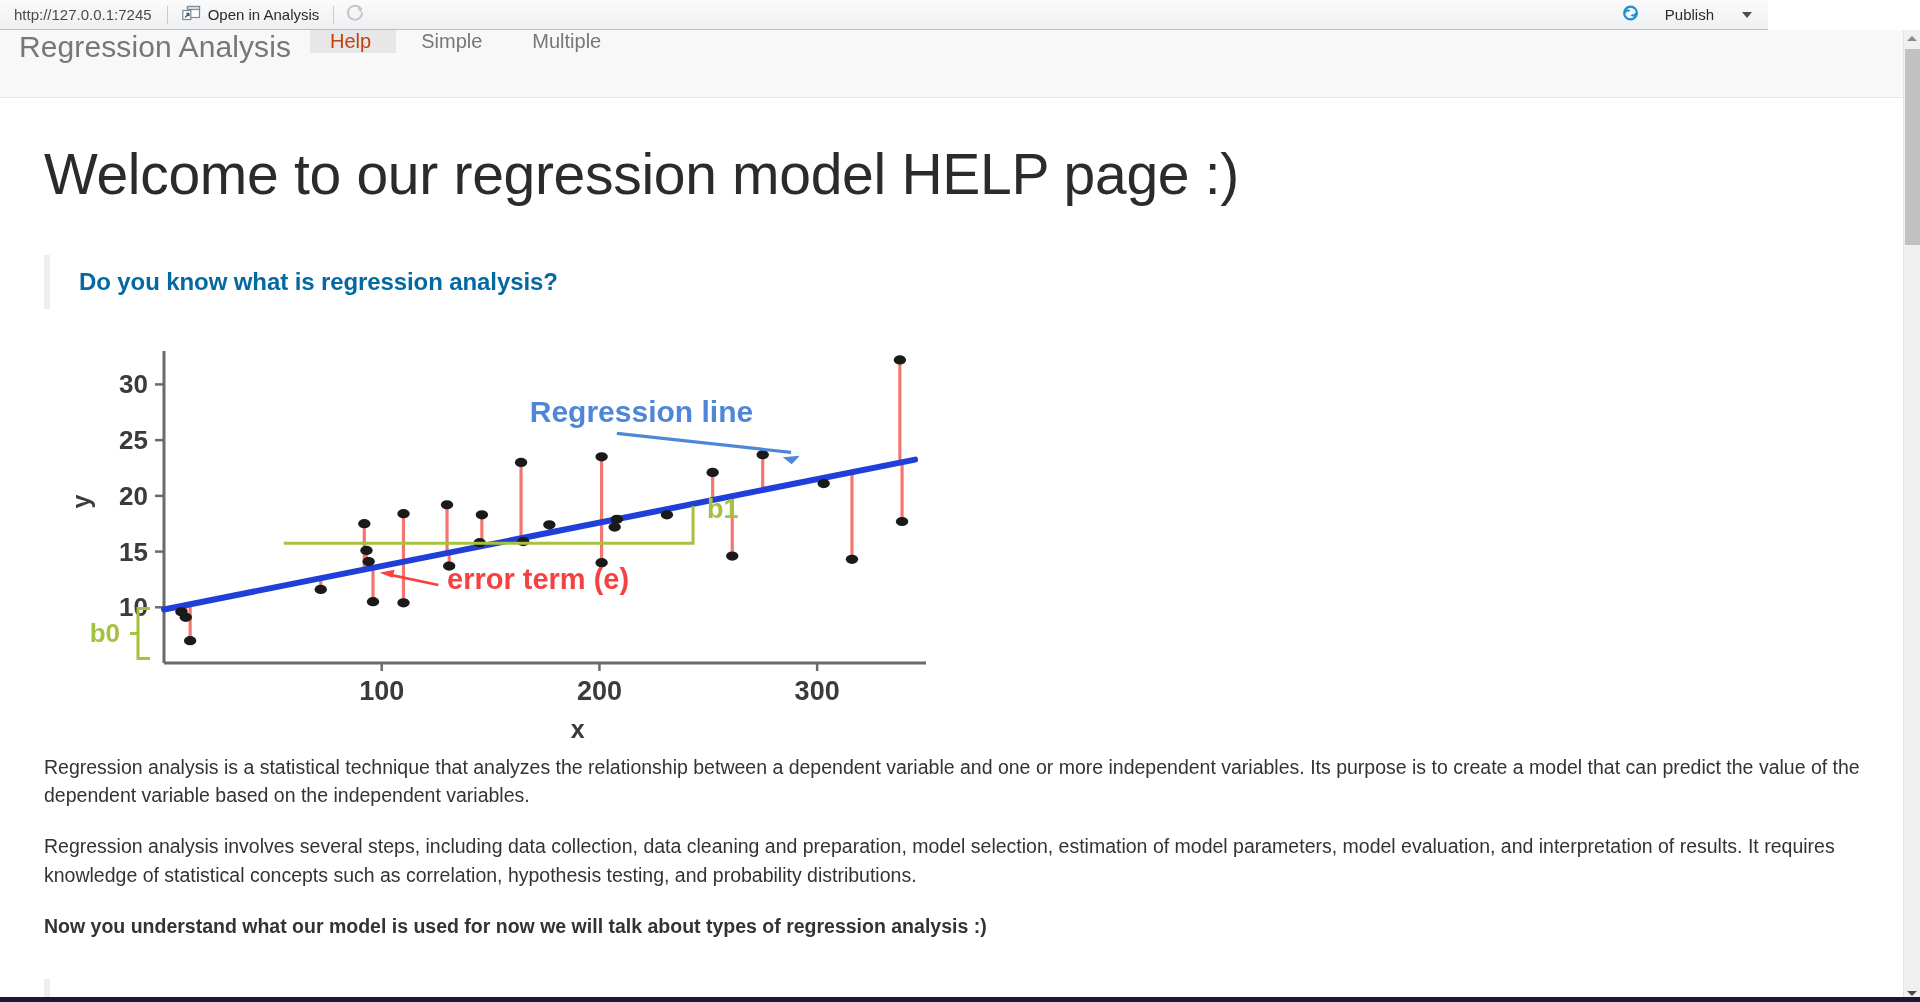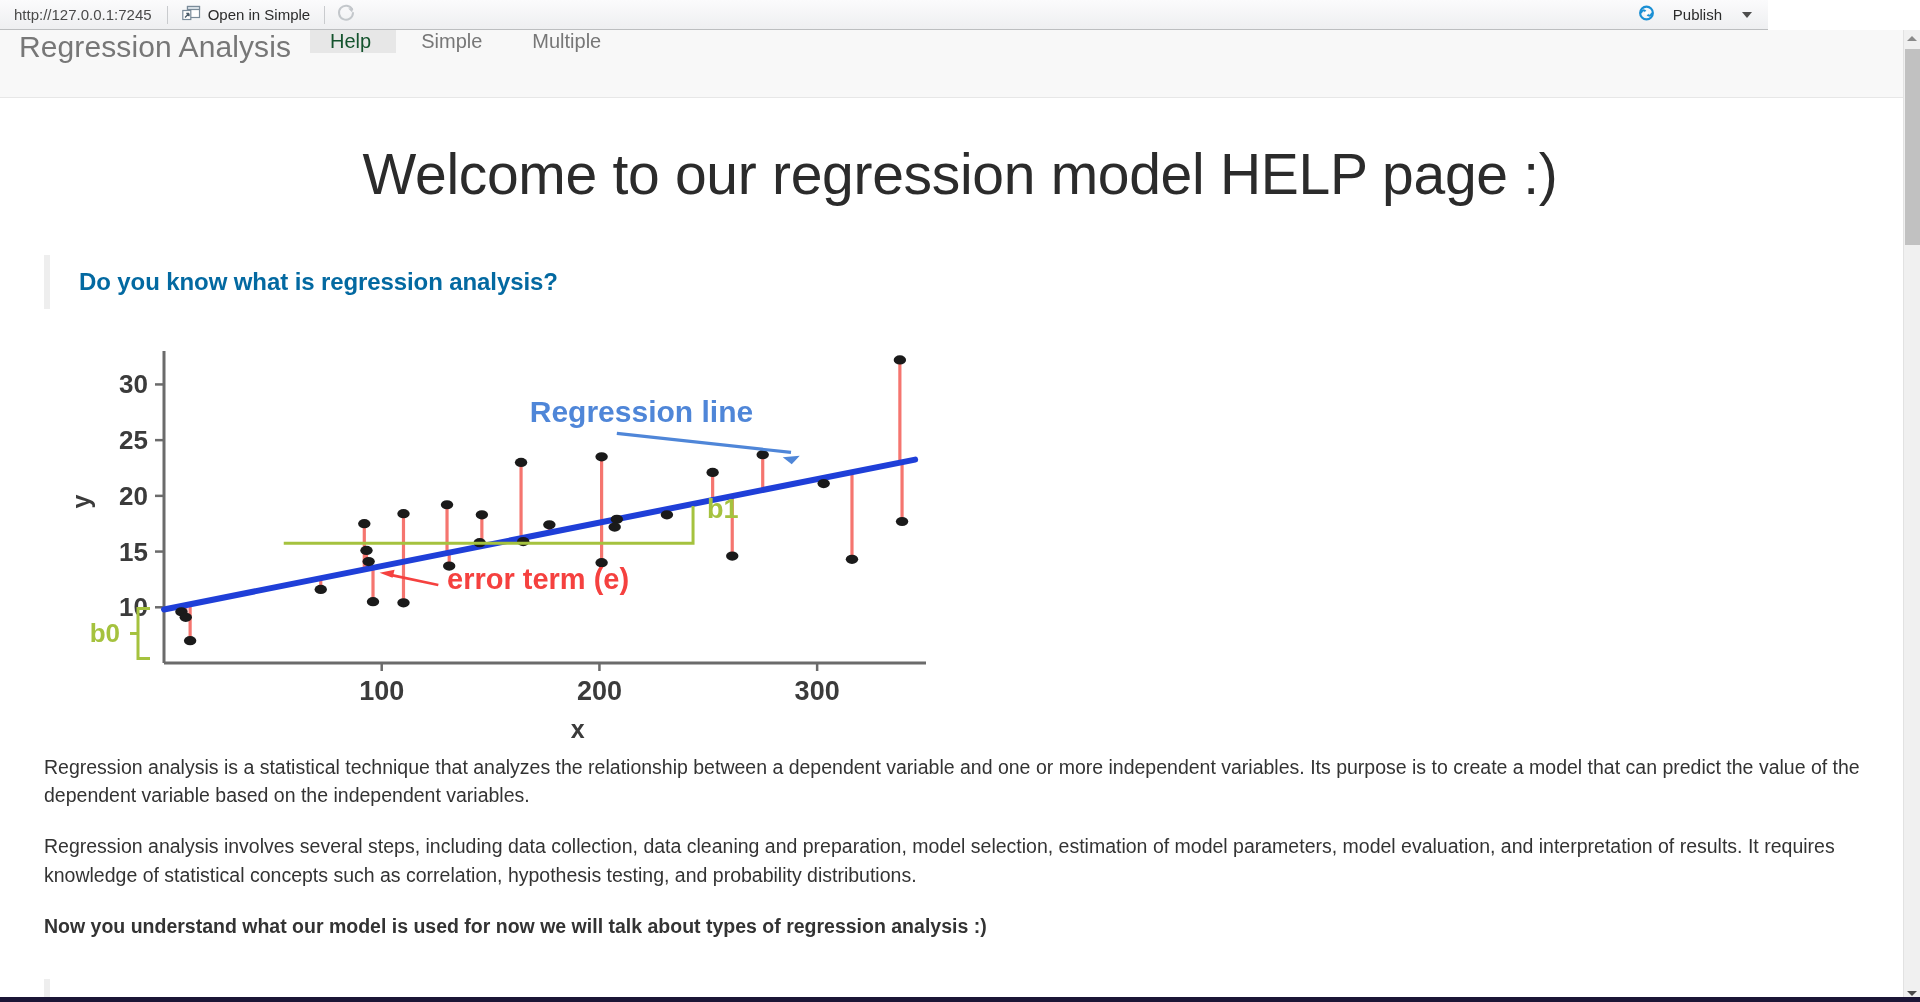--- a/index.html
+++ b/index.html
@@ -37,21 +37,21 @@
     font-size: 15px; color: #2b2b2b;
     white-space: nowrap;
     cursor: default;
   }
   .vt-refresh {
     display: flex; align-items: center; justify-content: center;
     width: 38px; height: 28px;
   }
   .vt-spacer { flex: 1 1 auto; }
   .vt-publish {
-    display: flex; align-items: center; gap: 16px;
+    display: flex; align-items: center; gap: 24px;
     padding: 0 10px 0 8px; height: 28px;
     font-size: 15px; color: #2b2b2b;
     margin-right: 6px;
     white-space: nowrap;
   }
   .caret-down {
     width: 0; height: 0;
     border-left: 5px solid transparent;
     border-right: 5px solid transparent;
     border-top: 6px solid #4d4d4d;
@@ -87,32 +87,32 @@
   .nav-tab {
     display: flex; align-items: center;
     padding: 0 25px;
     font-size: 20px;
     color: #777777;
     white-space: nowrap;
     cursor: pointer;
   }
   .nav-tab.active {
     background: #e7e7e7;
-    color: #14532d;
+    color: #c2410c;
     padding-left: 20px;
   }
 
   
   .content {
     position: relative;
     padding: 0 44px 0 44px;
     width: 1920px;
   }
   .page-title {
-    text-align: center;
+    text-align: left;
     font-size: 57px;
     font-weight: 400;
     color: #2b2b2b;
     margin: 44px 0 0 0;
     line-height: 1.15;
     letter-spacing: -0.3px;
   }
   .blockquote {
     margin: 47px 0 0 0;
     padding: 13px 0 13px 29px;
@@ -199,21 +199,21 @@
   <div class="vt-sep"></div>
   <div class="vt-btn">
     <span>
       <svg width="19" height="17" viewBox="0 0 19 17">
         <rect x="5.5" y="1.5" width="12" height="11" fill="#ffffff" stroke="#7a8b99" stroke-width="1.2"></rect>
         <rect x="5.5" y="1.5" width="12" height="3" fill="#dfe7ee" stroke="#7a8b99" stroke-width="1.2"></rect>
         <rect x="0.8" y="5.5" width="8" height="9" fill="#ffffff" stroke="#7a8b99" stroke-width="1.2"></rect>
         <path d="M3 12.5 L7 8.5 M7 8.5 L4.3 8.5 M7 8.5 L7 11.2" stroke="#4a5a68" stroke-width="1.3" fill="none"></path>
       </svg>
     </span>
-    <span>Open in Simple</span>
+    <span>Open in Analysis</span>
   </div>
   <div class="vt-sep"></div>
   <div class="vt-refresh">
     <span>
       <svg width="20" height="20" viewBox="0 0 20 20">
         <path d="M16.2 6.4 A7 7 0 1 0 17 10" stroke="#c3c7cb" stroke-width="2" fill="none" stroke-linecap="round"></path>
         <path d="M12.2 5.6 L16.8 5.0 L16.2 9.6 Z" fill="#c3c7cb"></path>
       </svg>
     </span>
   </div>

